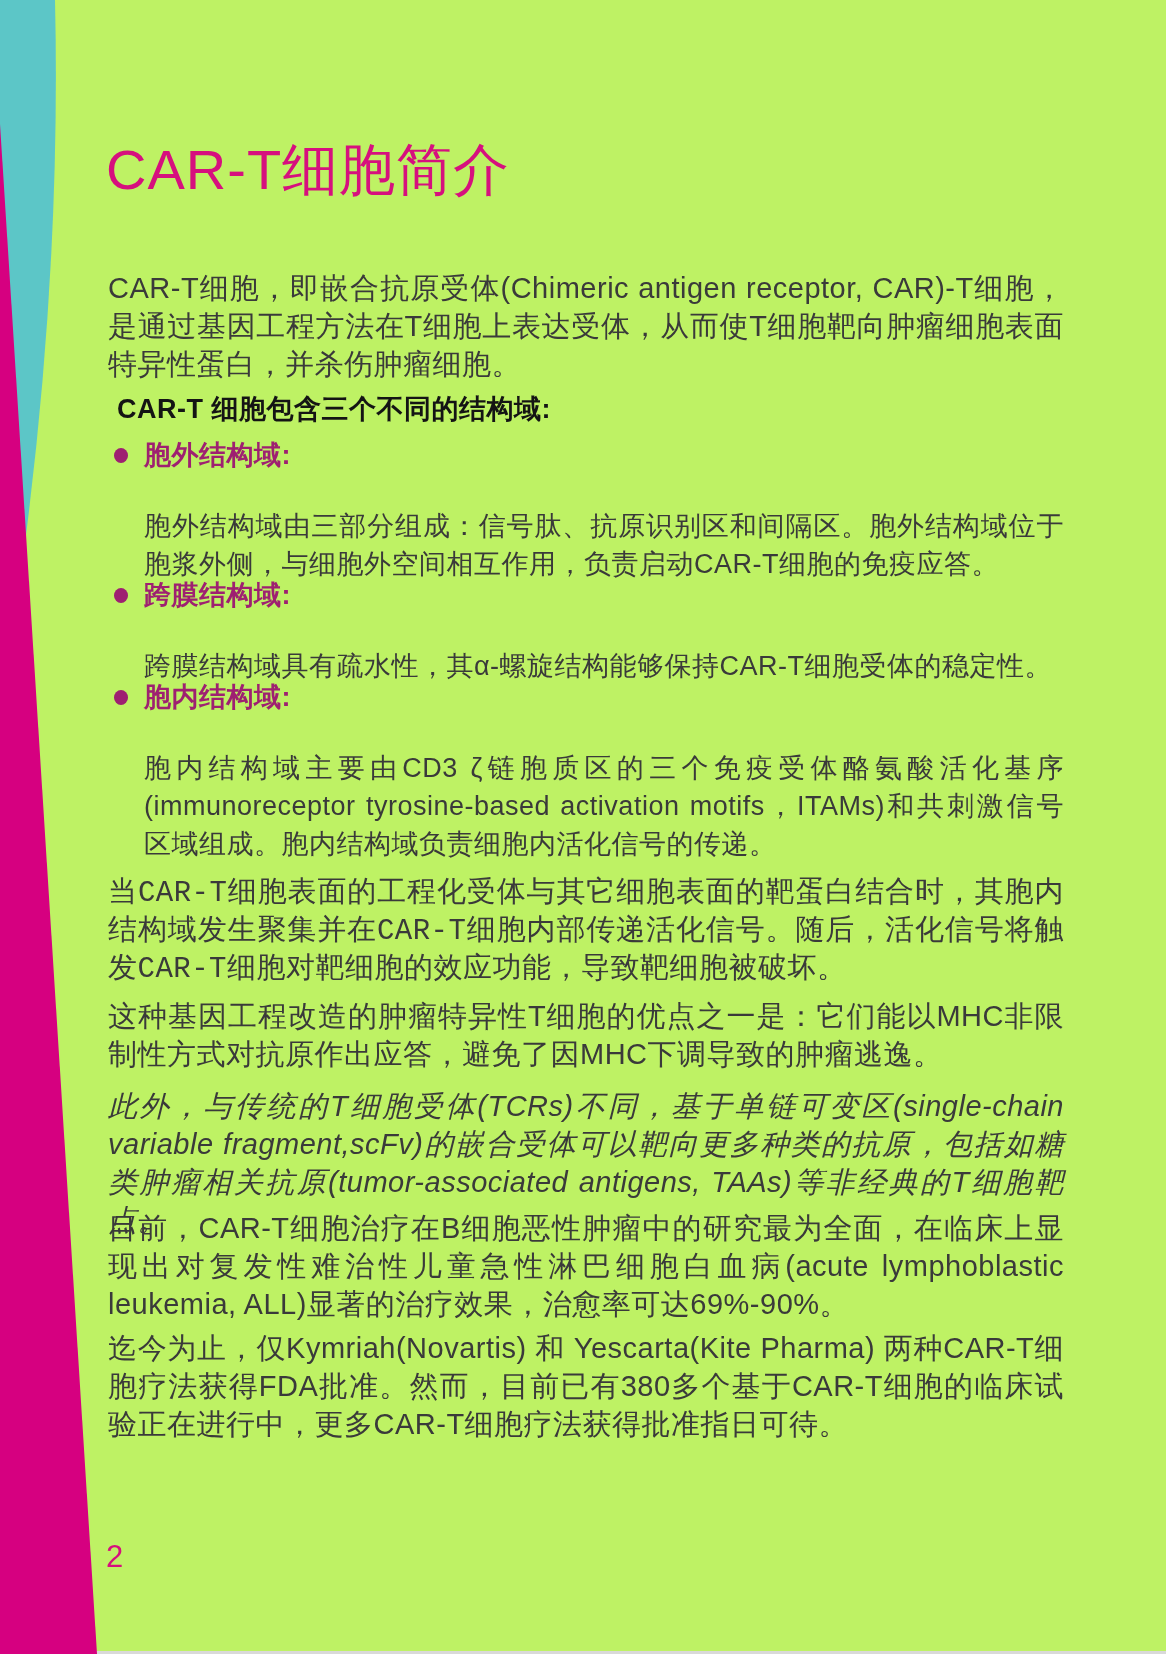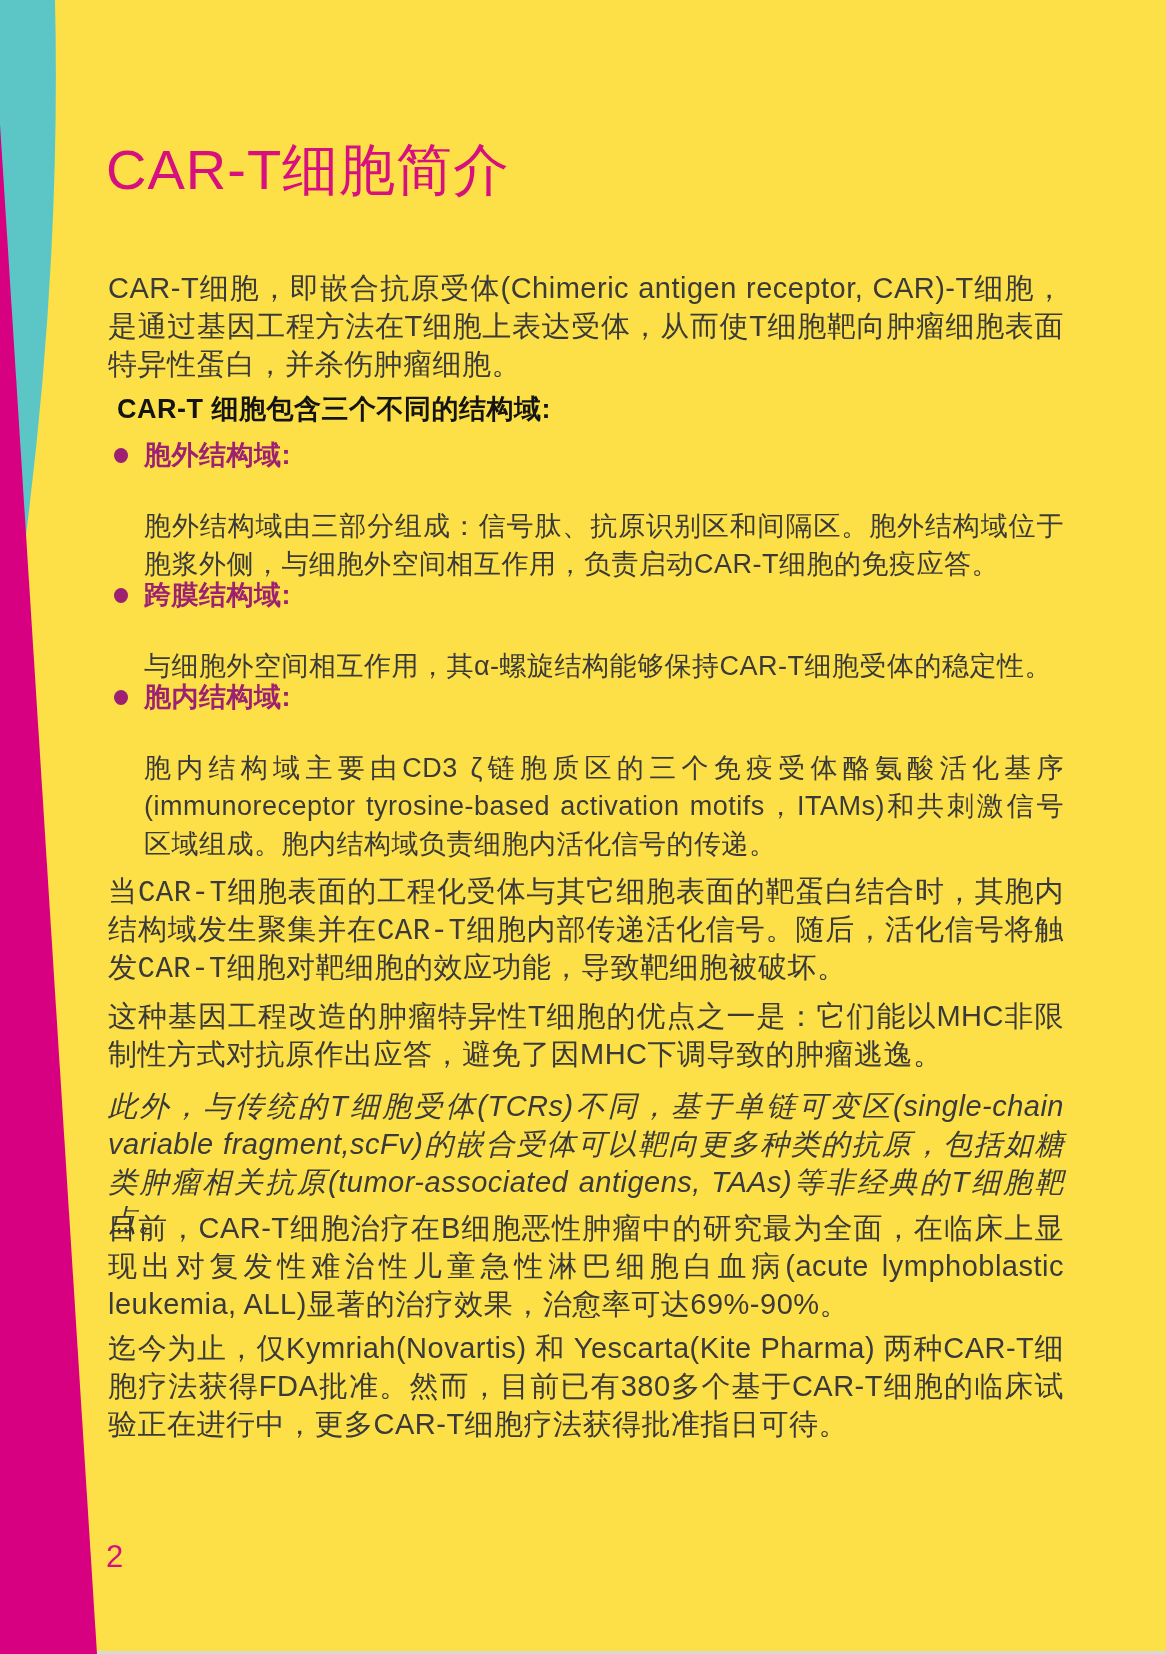--- a/index.html
+++ b/index.html
@@ -1,19 +1,19 @@
 <!DOCTYPE html>
 <html><head>
 <meta charset="utf-8">
 <style>
   html,body{margin:0;padding:0;background:#ffffff;}
   .page{
     position:relative;
     width:1166px;height:1654px;
-    background:#fde047;
+    background:#bef264;
     overflow:hidden;
     font-family:"Liberation Sans","DejaVu Sans",sans-serif;
     color:#3a3a3a;
   }
   .deco-svg{position:absolute;top:0;left:0;z-index:1;}
   .bottom-edge{
     position:absolute;left:0;bottom:0;width:100%;height:3px;
     background:#d9d9d9;z-index:0;
   }
   .abs{position:absolute;z-index:2;}
@@ -88,21 +88,21 @@
   <div class="abs bullet-row" style="top:436px;">
     <span class="bullet-dot"></span>
     <span class="bullet-label">胞外结构域:</span>
   </div>
   <p class="abs bullet-para" style="top:480px;">胞外结构域由三部分组成：信号肽、抗原识别区和间隔区。胞外结构域位于胞浆外侧，与细胞外空间相互作用，负责启动CAR-T细胞的免疫应答。</p>
 
   <div class="abs bullet-row" style="top:576px;">
     <span class="bullet-dot"></span>
     <span class="bullet-label">跨膜结构域:</span>
   </div>
-  <p class="abs bullet-para" style="top:620px;">与细胞外空间相互作用，其α-螺旋结构能够保持CAR-T细胞受体的稳定性。</p>
+  <p class="abs bullet-para" style="top:620px;">跨膜结构域具有疏水性，其α-螺旋结构能够保持CAR-T细胞受体的稳定性。</p>
 
   <div class="abs bullet-row" style="top:678px;">
     <span class="bullet-dot"></span>
     <span class="bullet-label">胞内结构域:</span>
   </div>
   <p class="abs bullet-para" style="top:722px;">胞内结构域主要由CD3 ζ链胞质区的三个免疫受体酪氨酸活化基序(immunoreceptor tyrosine-based activation motifs，ITAMs)和共刺激信号区域组成。胞内结构域负责细胞内活化信号的传递。</p>
 
   <p class="abs body-para" style="top:846px;font-family:Liberation Mono, monospace;">当CAR-T细胞表面的工程化受体与其它细胞表面的靶蛋白结合时，其胞内结构域发生聚集并在CAR-T细胞内部传递活化信号。随后，活化信号将触发CAR-T细胞对靶细胞的效应功能，导致靶细胞被破坏。</p>
 
   <p class="abs body-para" style="top:968px;">这种基因工程改造的肿瘤特异性T细胞的优点之一是：它们能以MHC非限制性方式对抗原作出应答，避免了因MHC下调导致的肿瘤逃逸。</p>

